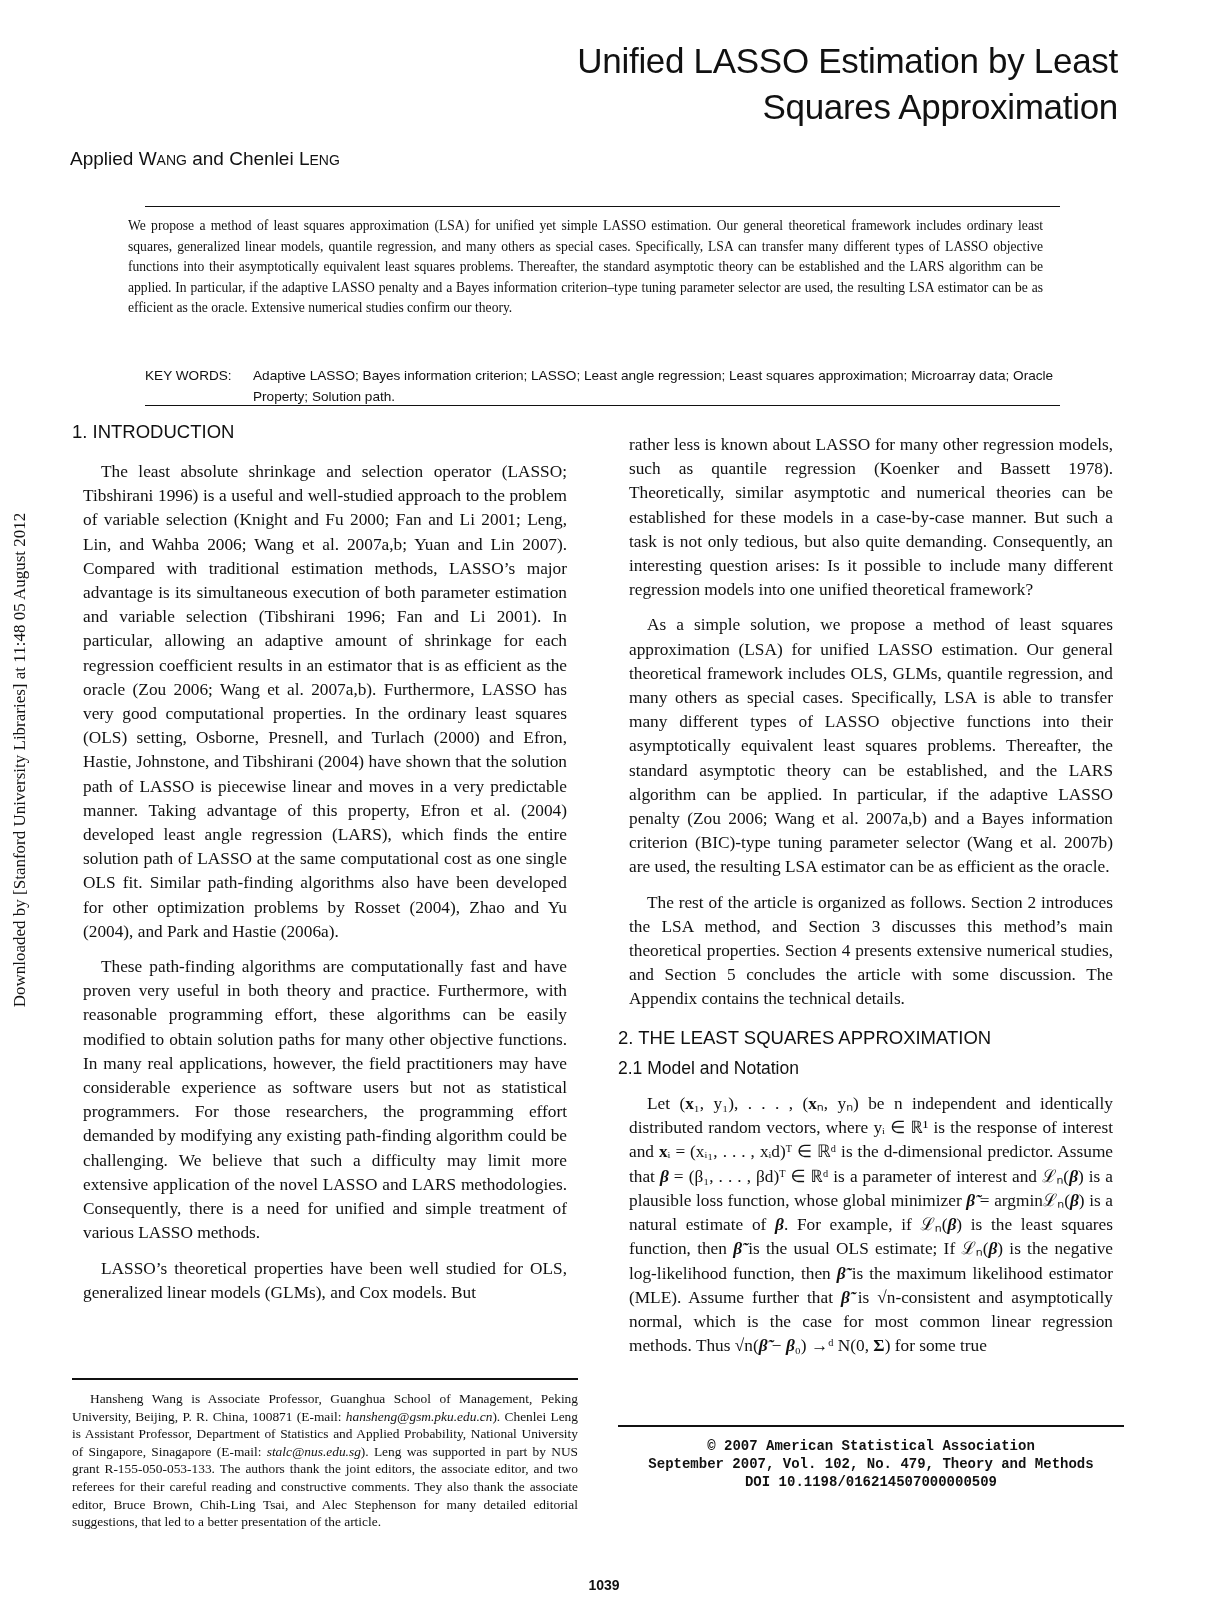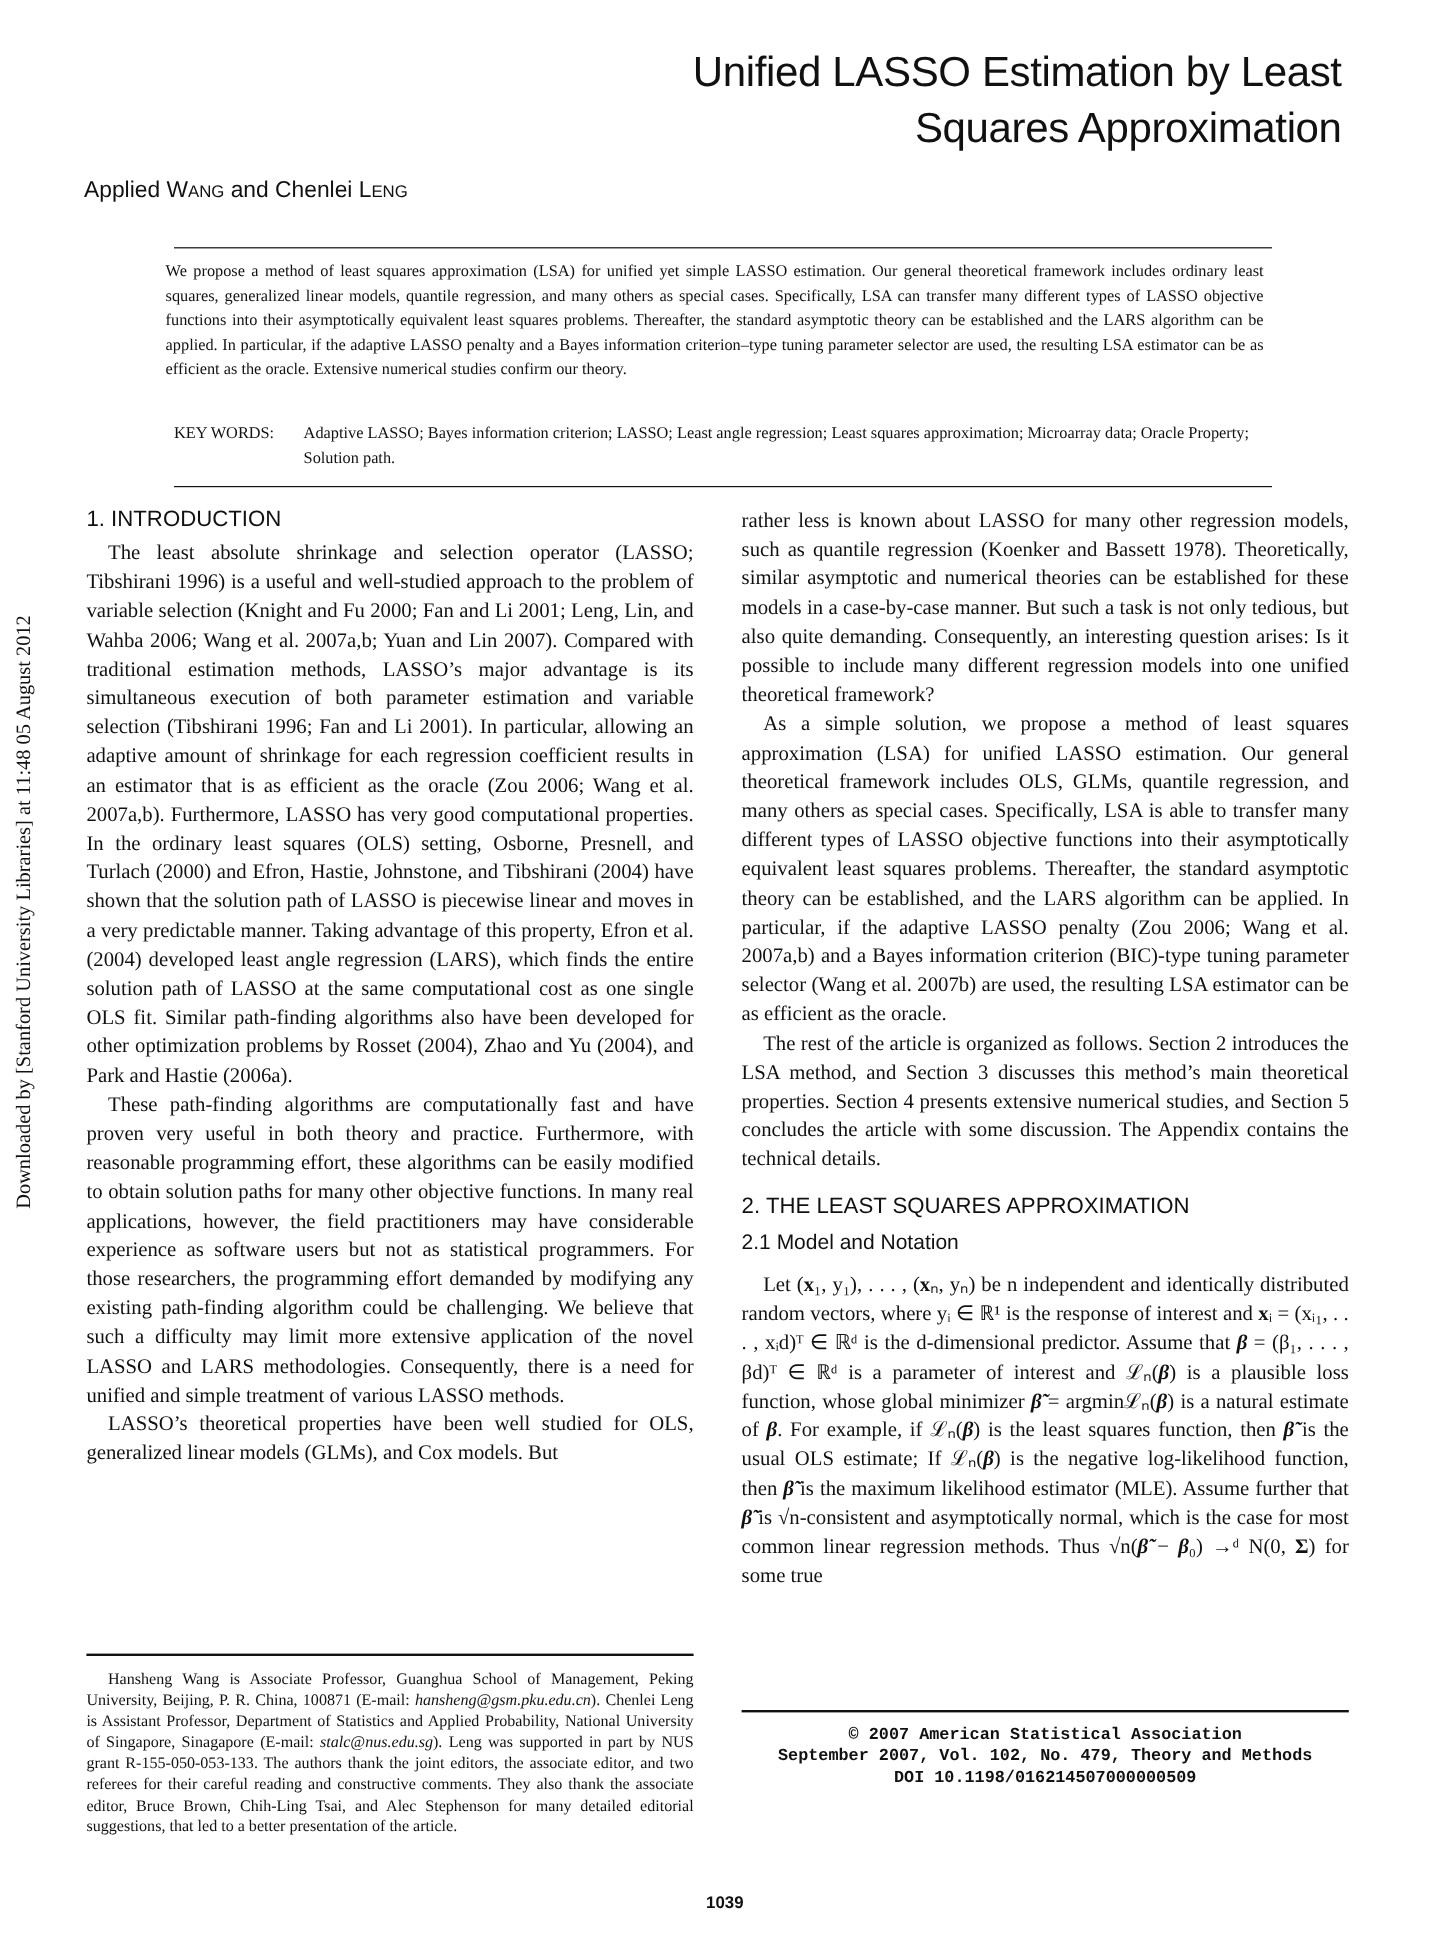--- a/index.html
+++ b/index.html
@@ -4,34 +4,34 @@
 <style>
   html, body { margin:0; padding:0; background:#ffffff; }
   body { width:1208px; height:1611px; position:relative; overflow:hidden; color:#111; }
 
   #title { position:absolute; right:90px; top:38px; width:800px; text-align:right;
     font-family:"Liberation Sans",sans-serif; font-weight:normal; font-size:35px; line-height:46px; letter-spacing:-0.3px; }
   #authors { position:absolute; left:70px; top:148px; font-family:"Liberation Sans",sans-serif; font-size:19px; }
   .sc { font-size:14px; }
 
   .rule { position:absolute; background:#111; height:1px; }
-  #abstract { position:absolute; left:138px; top:216px; width:915px; font-family:"Liberation Serif",serif;
+  #abstract { position:absolute; left:128px; top:216px; width:915px; font-family:"Liberation Serif",serif;
     font-size:13.6px; line-height:20.5px; text-align:justify; }
-  #keywords { position:absolute; left:145px; top:351px; width:915px; font-family:Liberation Serif, serif;
+  #keywords { position:absolute; left:145px; top:366px; width:915px; font-family:Liberation Sans, sans-serif;
     font-size:13.6px; line-height:20.5px; display:flex; }
   #keywords .kwlabel { width:108px; flex:none; }
   #keywords .kwtext { flex:1; }
 
   #sidebar-stamp { position:absolute; left:-310px; top:750px; width:660px; transform:rotate(-90deg);
     font-family:"Liberation Serif",serif; font-size:17px; text-align:center; white-space:nowrap; }
 
   .col { position:absolute; font-family:"Liberation Serif",serif; font-size:17.3px; line-height:24.2px; text-align:justify; }
   #col-left { left:72px; top:449px; width:506px; }
   #col-right { left:618px; top:422px; width:506px; }
-  .col p { margin:0; text-indent:18px; }
+  .col p { margin:11px; text-indent:18px; }
   .col p.noindent { text-indent:0; }
   .sec-head { font-family:"Liberation Sans",sans-serif; font-size:18.5px; text-align:left; }
   #sec1 { position:absolute; left:72px; top:421px; width:506px; }
   .sec2 { margin:14px 0 6px; }
   .subsec { font-family:"Liberation Sans",sans-serif; font-size:17.5px; text-align:left; margin:4px 0 12px; }
   .math { font-style:italic; }
 
   #footnote { position:absolute; left:72px; top:1390px; width:506px; font-family:"Liberation Serif",serif;
     font-size:13.4px; line-height:17.6px; text-align:justify; }
   #footnote p { margin:0; text-indent:18px; }

